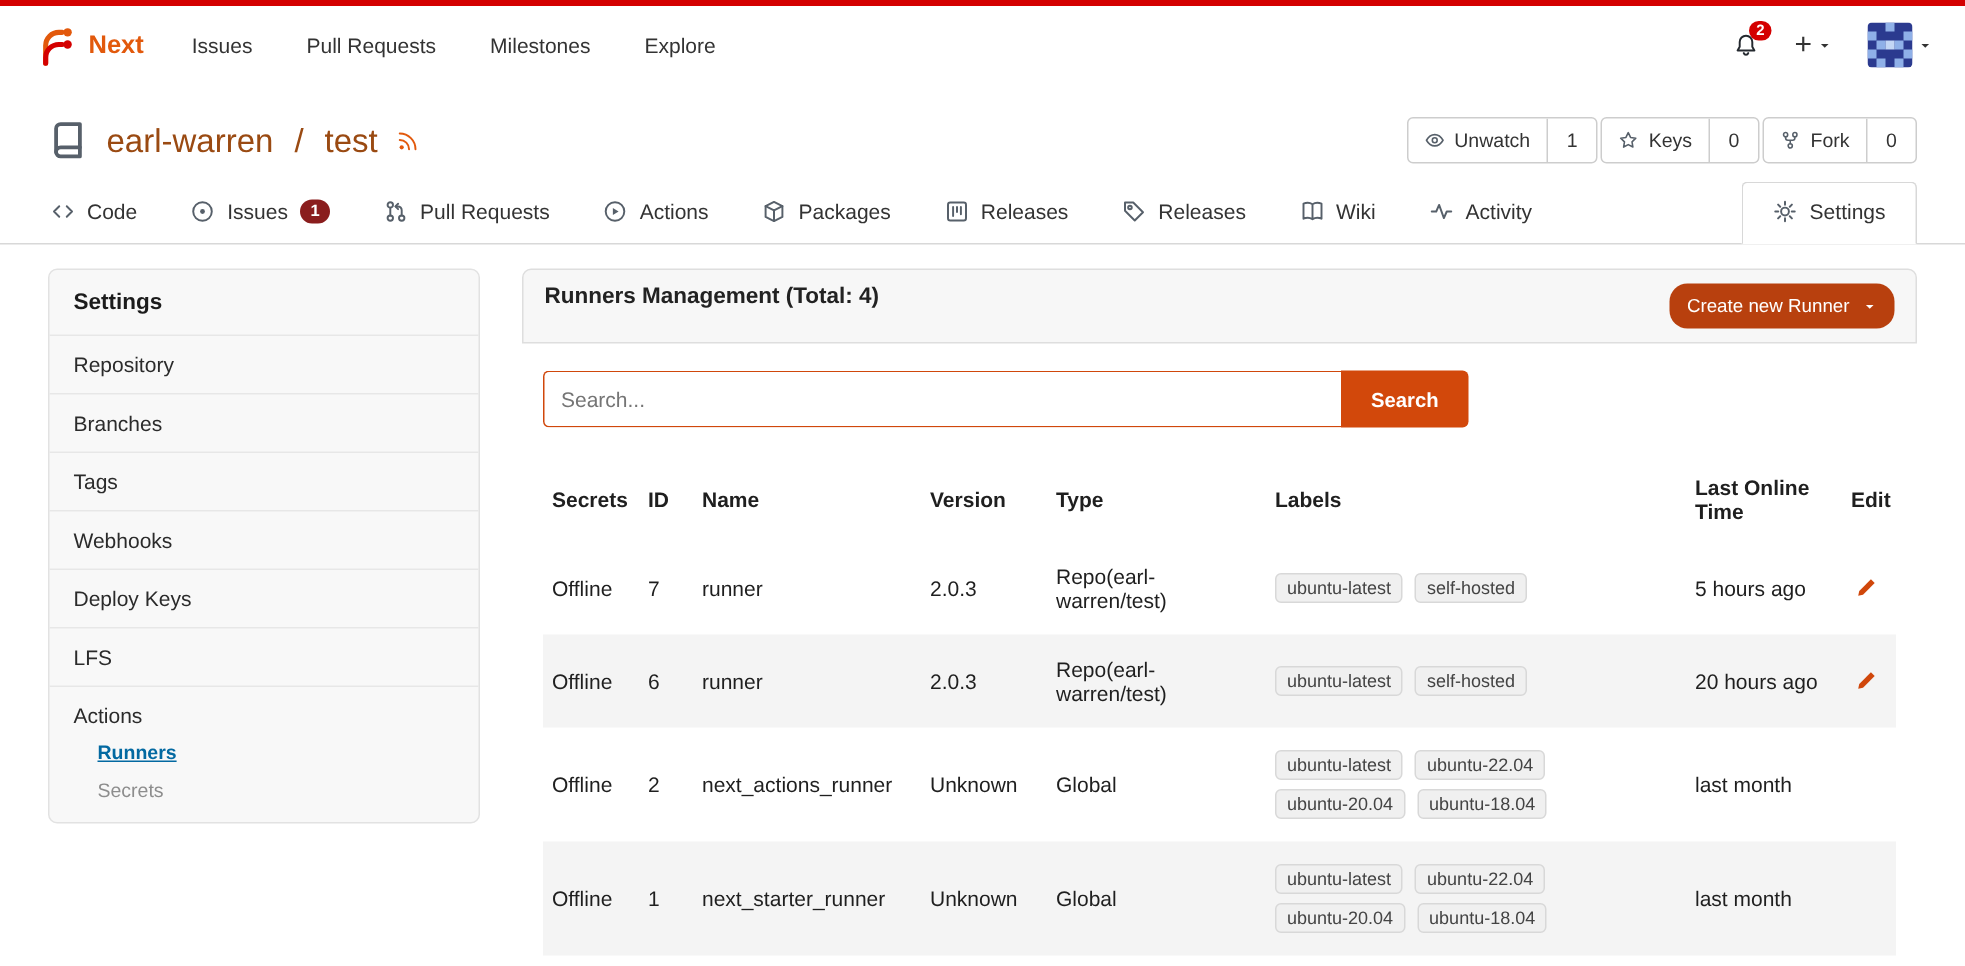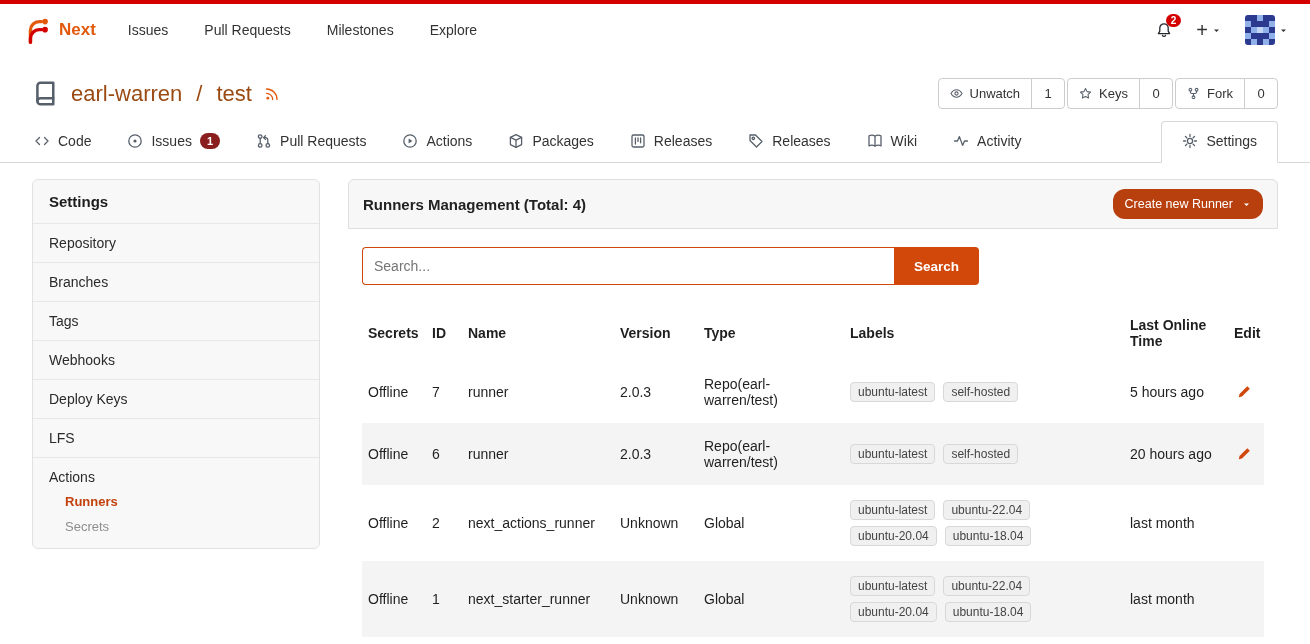--- a/index.html
+++ b/index.html
@@ -39,25 +39,25 @@
 
   
   .content { display:flex; align-items:flex-start; gap:28px; padding:16px 32px 20px; }
 
   .sidebar { width:288px; background:#f8f8f8; border:1px solid #e2e2e2; border-radius:6px; }
   .sidebar-title { font-weight:700; font-size:15px; padding:13px 16px; color:#1c1c1c; }
   .sidebar-item { padding:11px 16px; border-top:1px solid #e7e7e7; color:#2b2b2b; cursor:pointer; }
   .sidebar-group { border-top:1px solid #e7e7e7; padding:11px 16px 14px; }
   .sidebar-group-label { color:#2b2b2b; cursor:pointer; }
   .sidebar-sub { margin:9px 0 0 16px; font-size:13px; cursor:pointer; }
-  .sidebar-sub.active { font-weight:700; color:#c2410c; }
+  .sidebar-sub.active { font-weight:700; color:#0369a1;text-decoration:underline; }
   .sidebar-sub.muted { color:#8d8d8d; margin-top:10px; }
 
   .main { flex:1; }
-  .main-header { display:flex; align-items:center; background:#f7f7f7; border:1px solid #dedede; border-radius:6px 6px 0 0; padding:9px 14px; }
+  .main-header { display:flex; background:#f7f7f7; border:1px solid #dedede; border-radius:6px 6px 0 0; padding:9px 14px; }
   .main-title { font-weight:700; font-size:15px; color:#222; }
   .create-btn { margin-left:auto; display:flex; align-items:center; gap:9px; background:#b8400e; color:#fff; border:none; border-radius:12px; padding:8px 12px; font-size:12.5px; cursor:pointer; font-family:inherit; }
 
   .main-body { padding:18px 14px 6px; }
   .search-row { display:flex; margin-bottom:20px; }
   .search-input { width:532px; height:38px; border:1px solid #d0470b; border-right:none; border-radius:4px 0 0 4px; padding:0 11px; font-size:14px; color:#333; outline:none; font-family:inherit; }
   .search-btn { height:38px; background:#d2480b; color:#fff; border:none; border-radius:0 4px 4px 0; padding:0 20px; font-size:13.5px; font-weight:700; cursor:pointer; font-family:inherit; }
 
   table.runners { width:100%; border-collapse:collapse; table-layout:fixed; font-size:14px; color:#1f1f1f; }
   table.runners th { text-align:left; font-weight:700; padding:12px 6px; vertical-align:middle; }

